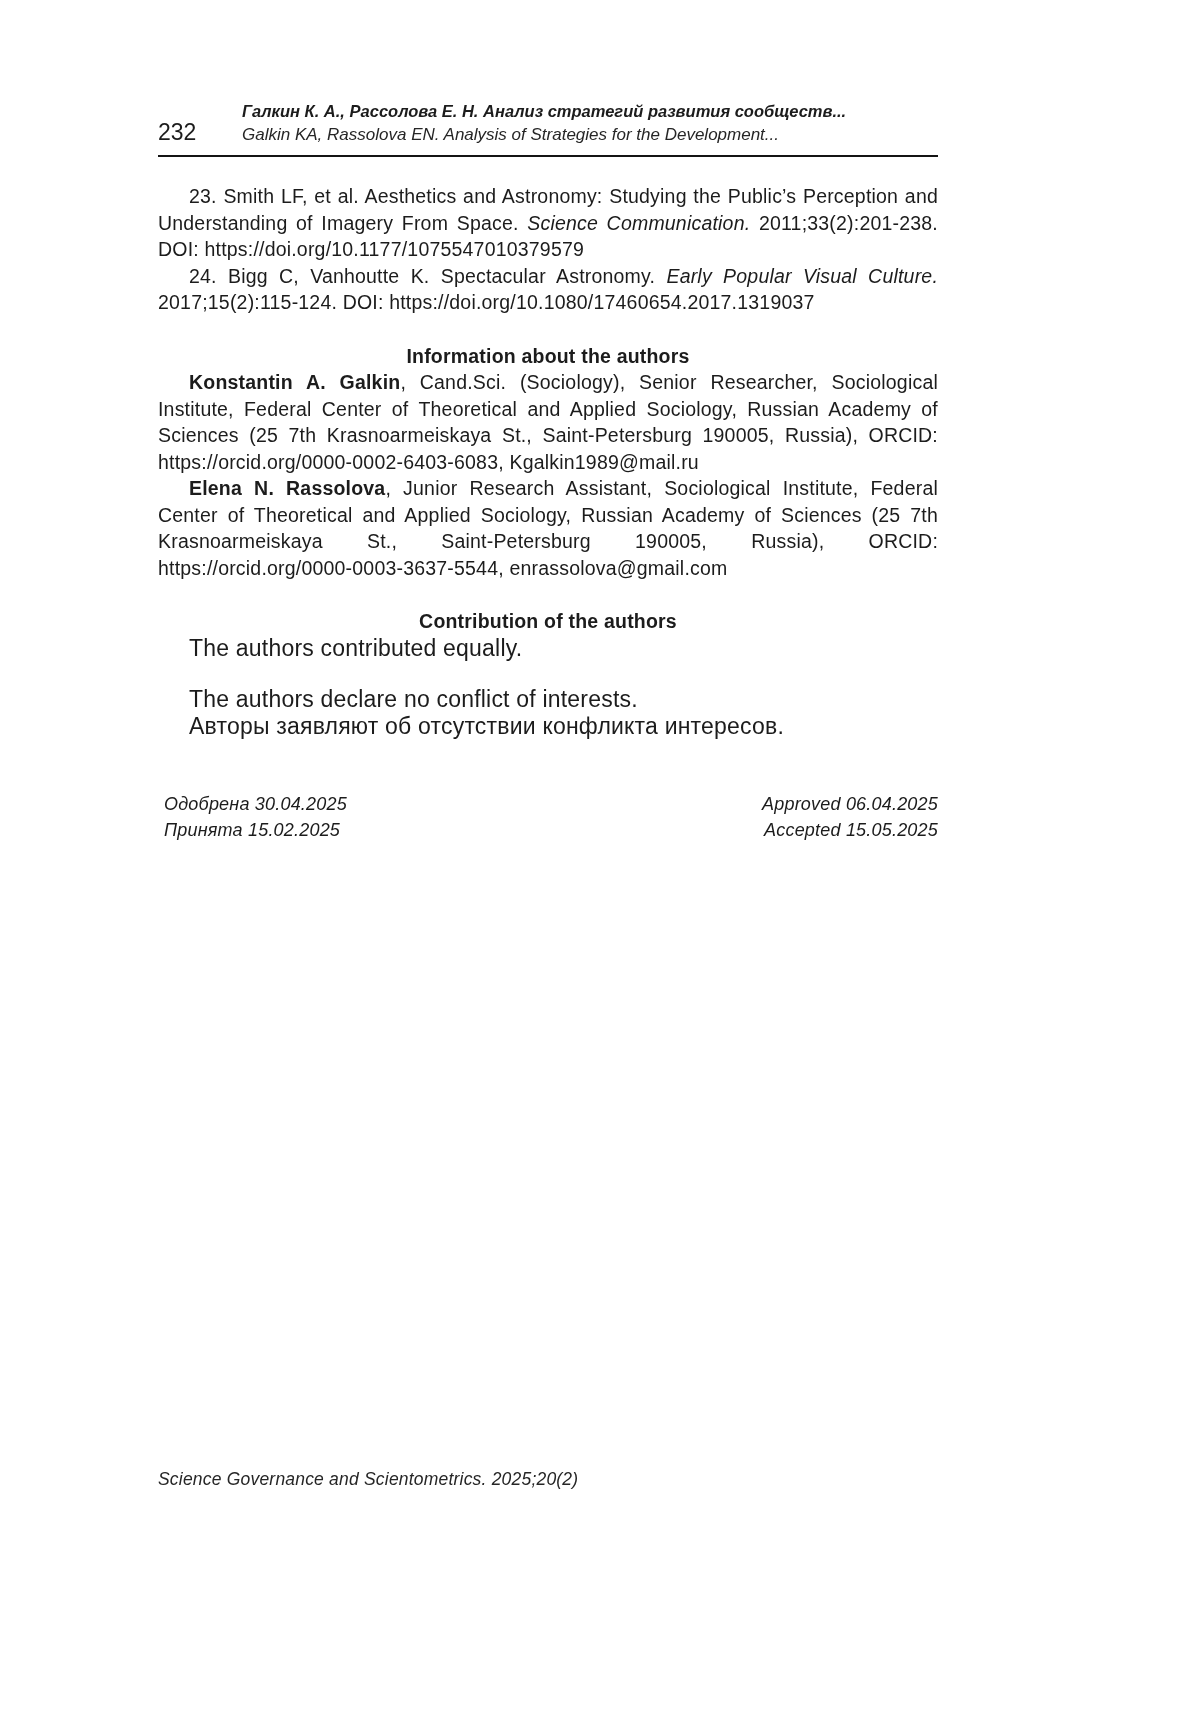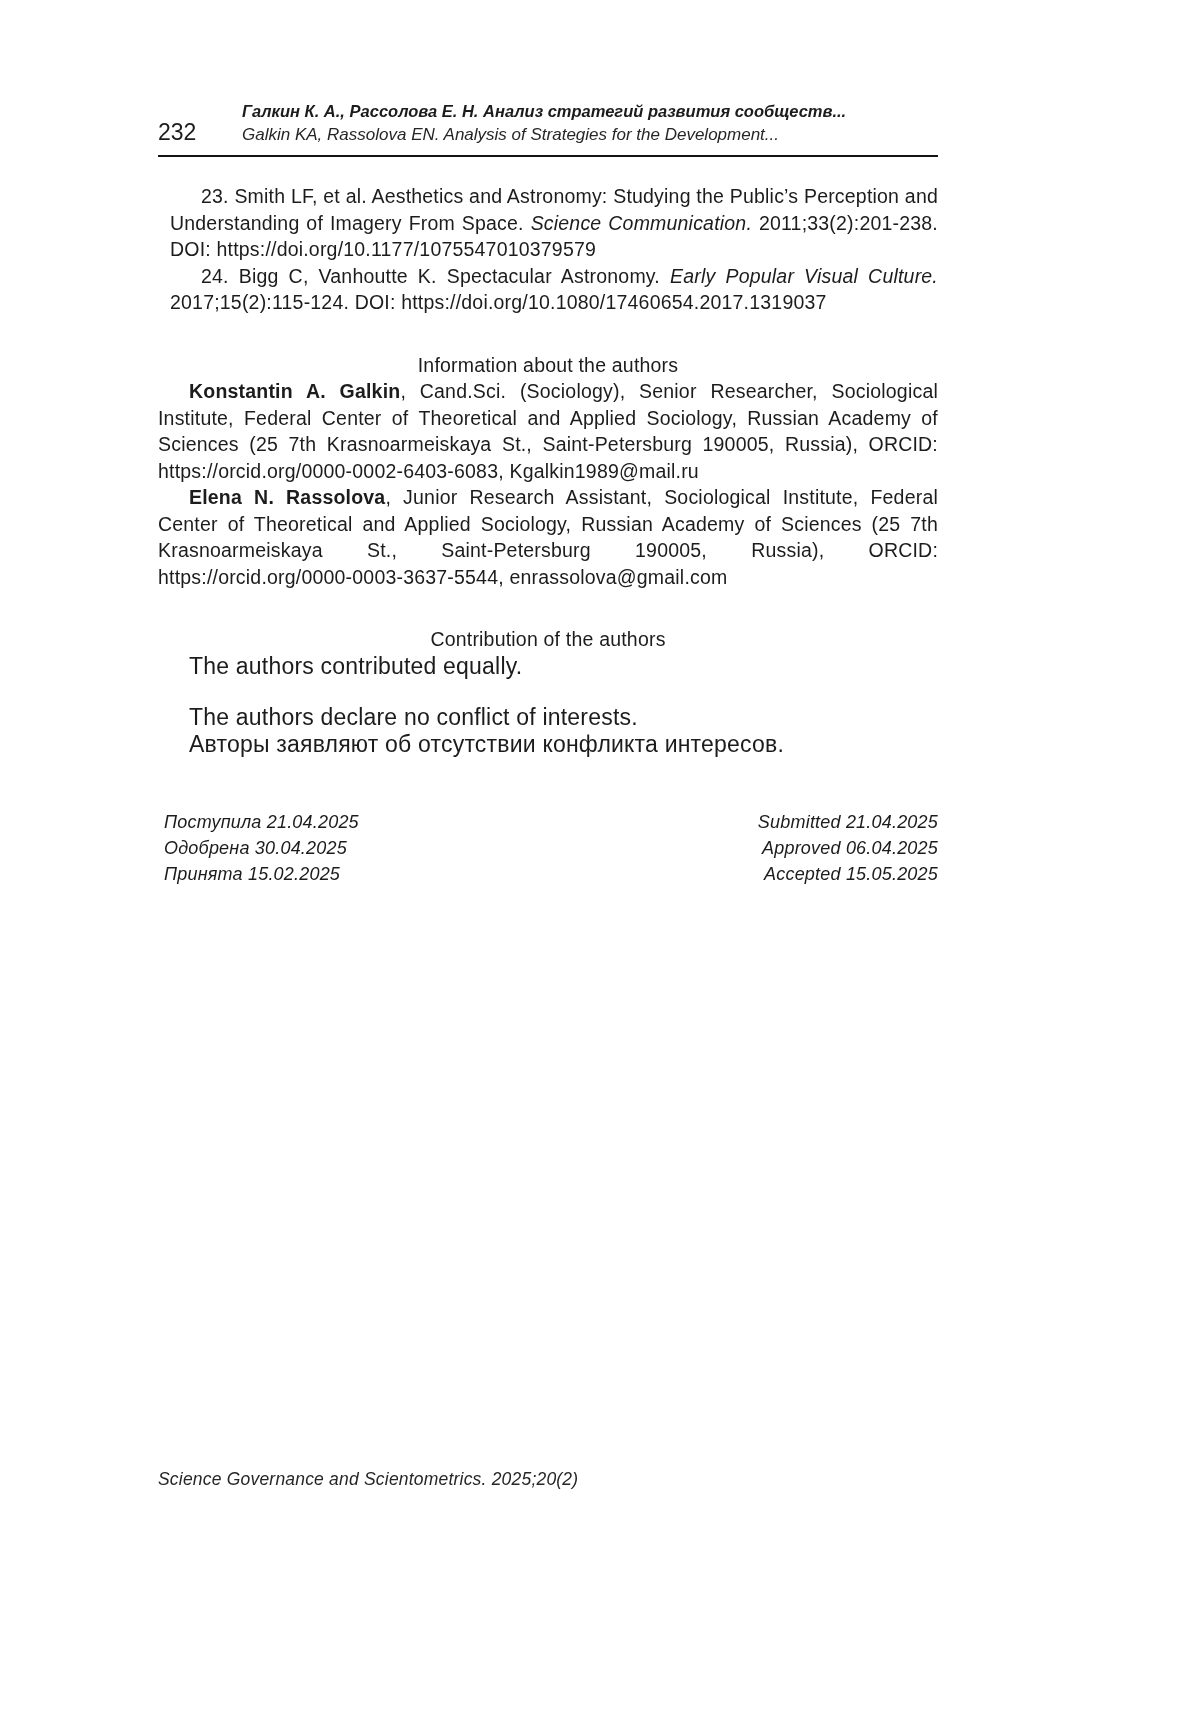--- a/index.html
+++ b/index.html
@@ -45,36 +45,36 @@
     line-height: 23px;
     color: #262626;
   }
   .header-rule {
     border: none;
     border-top: 2.5px solid #141414;
     margin-top: 9px;
     width: 100%;
   }
   
-  .body-block { margin-top: 26px; margin-left: 12px; }
+  .body-block { margin-top: 26px; }
   p.para {
     font-size: 19.5px;
     line-height: 26.5px;
     text-align: justify;
     text-indent: 31px;
     letter-spacing: 0.2px;
   }
   p.para .it { font-style: italic; }
   p.para .name { font-weight: bold; }
   h2.section-heading {
-    margin-top: 36px;
+    margin-top: 27px;
     text-align: center;
     font-size: 19.5px;
     line-height: 26.5px;
-    font-weight: normal;
+    font-weight: bold;
     letter-spacing: 0.2px;
   }
   p.single {
     font-size: 23px;
     line-height: 26.5px;
     text-indent: 31px;
     letter-spacing: 0.2px;
     text-align: left;
   }
   .gap-line { height: 25px; }
@@ -140,24 +140,20 @@
     <h2 class="section-heading">Contribution of the authors</h2>
     <p class="single">The authors contributed equally.</p>
 
     <div class="gap-line"></div>
 
     <p class="single">The authors declare no conflict of interests.</p>
     <p class="single">Авторы заявляют об отсутствии конфликта интересов.</p>
 
     <div class="dates-block">
       <div class="dates-row">
-        <span class="date-ru">Поступила 21.04.2025</span>
-        <span class="date-en">Submitted 21.04.2025</span>
-      </div>
-      <div class="dates-row">
         <span class="date-ru">Одобрена 30.04.2025</span>
         <span class="date-en">Approved 06.04.2025</span>
       </div>
       <div class="dates-row">
         <span class="date-ru">Принята 15.02.2025</span>
         <span class="date-en">Accepted 15.05.2025</span>
       </div>
     </div>
   </div>
 

